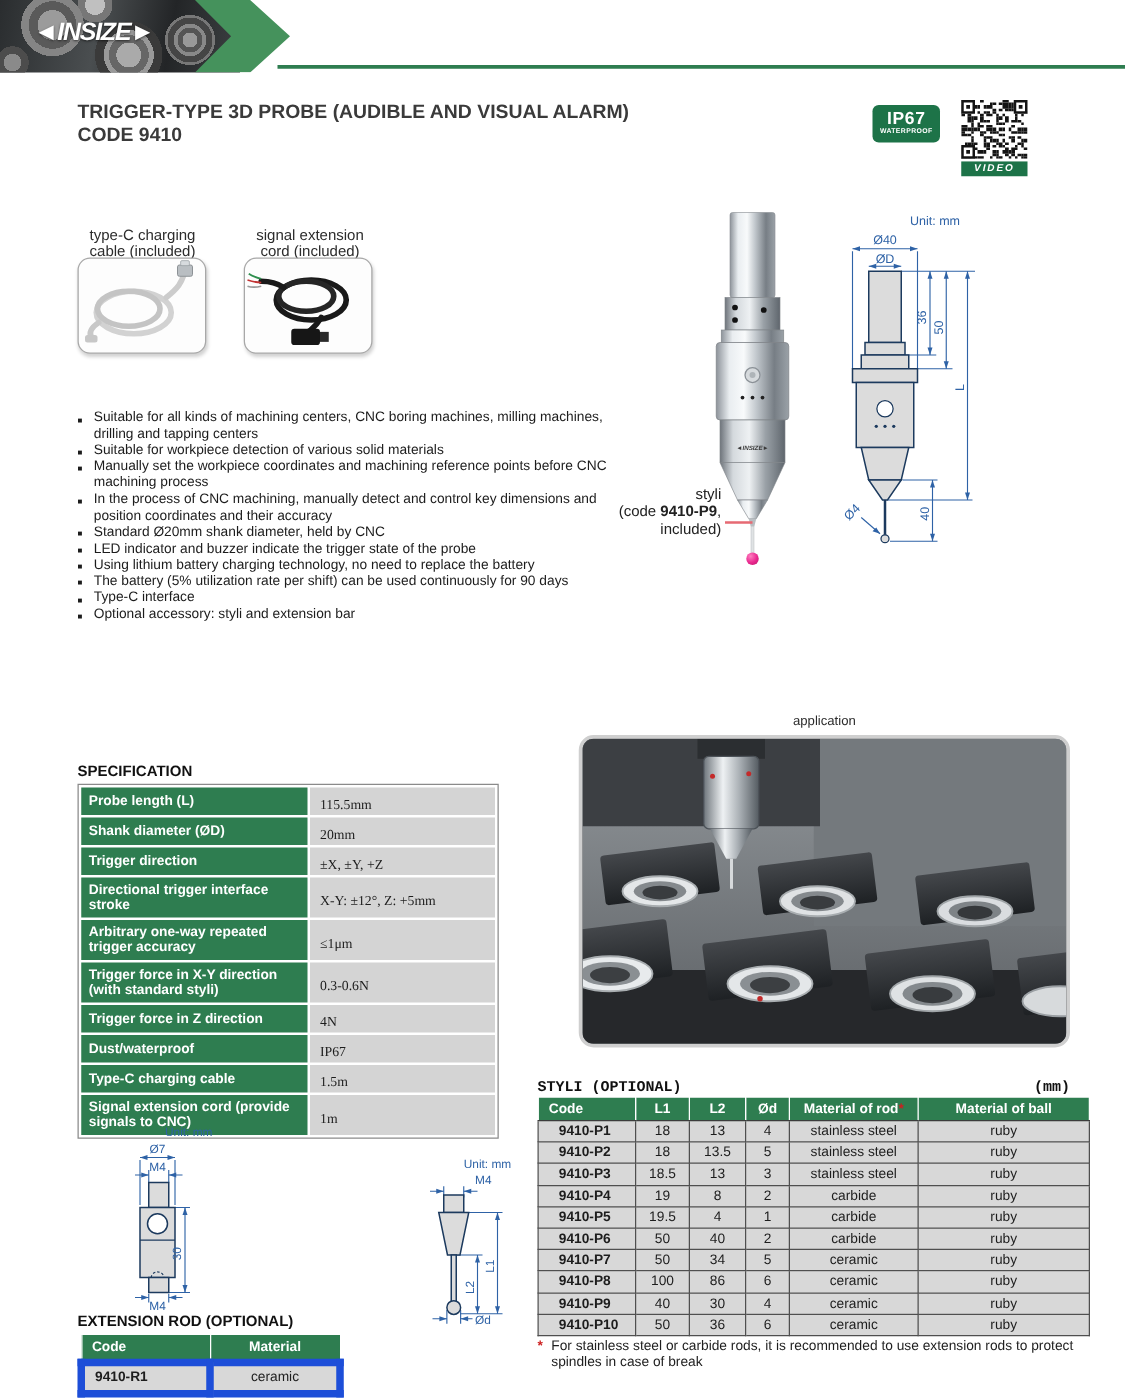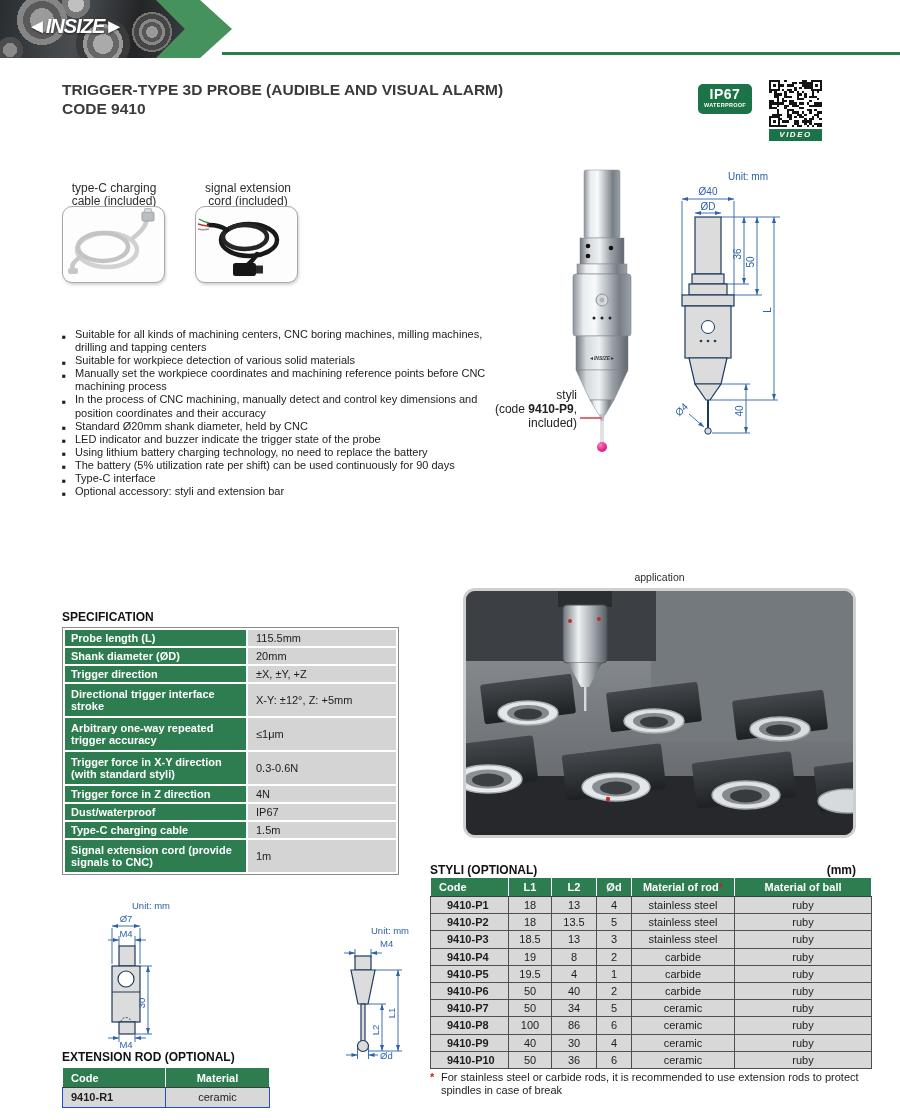--- a/index.html
+++ b/index.html
@@ -58,30 +58,30 @@
   .styli-label{left:462px;top:388px;width:115px;text-align:right;font-size:12px;line-height:14px;color:#222;}
   .leader{left:580px;top:417px;width:22px;height:1.6px;background:#e66a73;}
 
   
   .sec-h{font-size:12px;font-weight:bold;color:#111;}
   .spec-h{left:62px;top:610px;}
   .spec-table{left:62px;top:627px;border-collapse:separate;border-spacing:2px;
               background:#fff;border:1px solid #8a8a8a;}
   .spec-table td{vertical-align:middle;font-size:11px;line-height:12px;box-sizing:border-box;}
   td.sl{width:181px;background:#2e7d50;color:#fff;font-weight:bold;padding:2px 4px 2px 6px;}
-  td.sv{width:148px;background:#d4d4d4;color:#1d1d1d;padding:2px 4px 2px 8px;}
+  td.sv{width:148px;background:#d4d4d4;color:#1d1d1d;padding:8px 4px 2px 8px;font-family:Liberation Serif, serif;}
   tr.h1 td{height:15px;} tr.h2 td{height:32px;}
 
   
   .app-cap{left:463px;top:571px;width:393px;text-align:center;font-size:10.5px;color:#2c2c2c;}
   .app-img{left:463px;top:588px;width:393px;height:250px;border:3px solid #cfcfcf;border-radius:12px;
            overflow:hidden;box-sizing:border-box;background:#55595d;}
 
   
-  .styli-head{left:430px;top:863px;width:426px;display:flex;justify-content:space-between;align-items:flex-end;}
+  .styli-head{left:430px;top:863px;width:426px;display:flex;justify-content:space-between;align-items:flex-end;font-family:Liberation Mono, monospace;}
   .styli-table{left:430px;top:877px;border-collapse:collapse;}
   .styli-table th{background:#2e7d50;color:#fff;font-size:11px;font-weight:bold;height:18px;
                   border:1px solid #fff;border-bottom:1.5px solid #3c3c3c;padding:0 3px;}
   .styli-table{border:1.5px solid #3c3c3c;}
   .styli-table td{background:#d8d8d8;font-size:11px;height:16.2px;border:1px solid #4f4f4f;
                   text-align:center;padding:0 3px;color:#1d1d1d;}
   .styli-table td.code{font-weight:bold;text-align:left;padding-left:16px;}
   .w-code{width:66px;} .w-l1{width:36px;} .w-l2{width:38px;} .w-d{width:28px;}
   .w-rod{width:96px;} .w-ball{width:130px;}
   .red{color:#cc1f1f;}
@@ -89,21 +89,21 @@
   
   .footnote{left:430px;top:1071px;width:448px;font-size:11px;line-height:13px;color:#1d1d1d;
             padding-left:11px;box-sizing:border-box;position:absolute;}
   .footnote .mark{position:absolute;left:0;top:0;font-weight:bold;}
 
   
   .ext-h{left:62px;top:1050px;}
   .ext-table{left:62px;top:1067px;border-collapse:collapse;border:1.5px solid #3c3c3c;}
   .ext-table th{background:#2e7d50;color:#fff;font-size:11px;font-weight:bold;height:17px;
                 border:1px solid #fff;border-bottom:1.5px solid #3c3c3c;}
-  .ext-table td{background:#d8d8d8;font-size:11px;height:16.5px;border:1px solid #1d4ed8;text-align:center;}
+  .ext-table td{background:#d8d8d8;font-size:11px;height:16.5px;border:6px solid #1d4ed8;text-align:center;}
   .ext-table .c1{width:93px;} .ext-table .c2{width:101px;}
   .ext-table td.code{font-weight:bold;text-align:left;padding-left:8px;}
   .ext-table th.code{text-align:left;padding-left:8px;}
 
   svg text{font-family:"Liberation Sans", sans-serif;}
   .blue-t{fill:#2e62a6;}
 </style>
 </head>
 <body>
 

